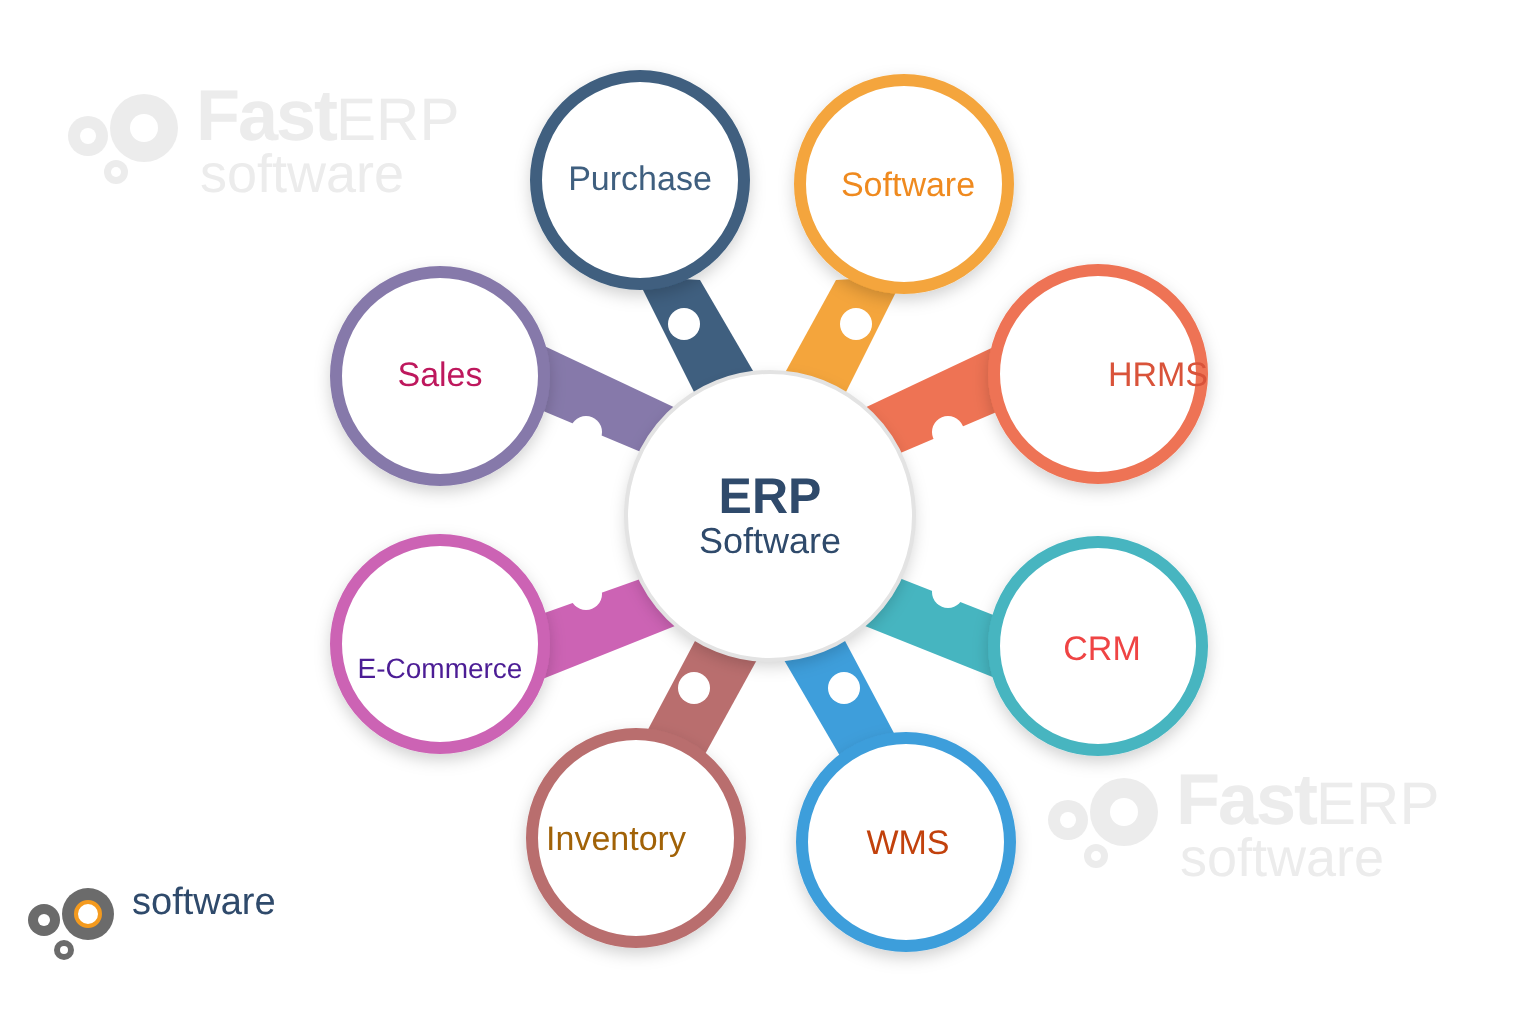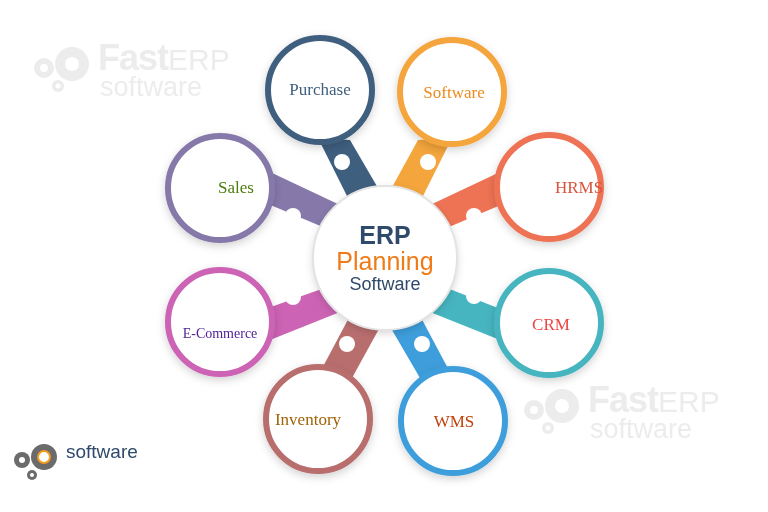--- a/index.html
+++ b/index.html
@@ -2,21 +2,21 @@
 <html><head>
 <meta charset="utf-8">
 <style>
   html,body{margin:0;padding:0;background:#ffffff;}
   body{width:768px;height:512px;position:relative;overflow:hidden;font-family:"Liberation Sans",sans-serif;}
   .wm{position:absolute;color:#ececec;font-weight:bold;line-height:1;}
   .wm .fast{font-size:36px;letter-spacing:-1px;}
   .wm .erp{font-size:30px;font-weight:normal;}
   .wm .soft{font-size:27px;font-weight:normal;display:block;margin-left:48px;margin-top:-2px;}
   svg.diagram{position:absolute;left:0;top:0;}
-  .node-label{position:absolute;transform:translate(-50%,-50%);font-size:17px;white-space:nowrap;text-align:right;font-family:Liberation Serif, serif;}
+  .node-label{position:absolute;transform:translate(-50%,-50%);font-size:17px;white-space:nowrap;text-align:right;}
   .center-text{position:absolute;left:385px;top:258px;transform:translate(-50%,-50%);text-align:center;line-height:1.05;}
   .center-text .t1{font-size:25px;font-weight:bold;color:#2f4a6b;display:block;}
   .center-text .t2{font-size:25px;color:#f07a16;display:block;}
   .center-text .t3{font-size:18px;color:#2f4a6b;display:block;}
   .logo{position:absolute;left:10px;top:444px;line-height:1;}
   .logo .fast{font-size:24px;font-weight:bold;color:#f49a1e;letter-spacing:-1px;}
   .logo .erp{font-size:20px;color:#2f4a6b;}
   .logo .soft{display:block;font-size:19px;color:#2f4a6b;margin-left:56px;margin-top:-2px;}
 </style>
 </head>
@@ -104,25 +104,24 @@
   </g>
 </svg>
 
 <div class="node-label" style="left:320px;top:90px;color:#3f5f7f;">Purchase</div>
 <div class="node-label" style="left:454px;top:93px;color:#ef8a1f;">Software</div>
 <div class="node-label" style="left:579px;top:188px;color:#d9533a;">HRMS</div>
 <div class="node-label" style="left:551px;top:325px;color:#ef4444;">CRM</div>
 <div class="node-label" style="left:454px;top:422px;color:#c2410c;">WMS</div>
 <div class="node-label" style="left:308px;top:420px;color:#a16207;">Inventory</div>
 <div class="node-label" style="left:220px;top:334px;color:#4c1d95;font-size:14px;">E-Commerce</div>
-<div class="node-label" style="left:236px;top:188px;color:#4d7c0f;">Sales</div>
+<div class="node-label" style="left:220px;top:188px;color:#be185d;">Sales</div>
 
 <div class="center-text">
   <span class="t1">ERP</span>
-  <span class="t2">Planning</span>
   <span class="t3">Software</span>
 </div>
 
 <div class="logo">
   <svg width="56" height="40" viewBox="0 0 56 40" style="position:absolute;left:0;top:-2px;">
     <circle cx="12" cy="18" r="8" fill="#6b6b6b"></circle>
       <circle cx="12" cy="18" r="3" fill="#fff"></circle>
     <circle cx="34" cy="15" r="13" fill="#6b6b6b"></circle>
       <circle cx="34" cy="15" r="6" fill="#fff" stroke="#f49a1e" stroke-width="2"></circle>
     <circle cx="22" cy="33" r="5" fill="#6b6b6b"></circle>

